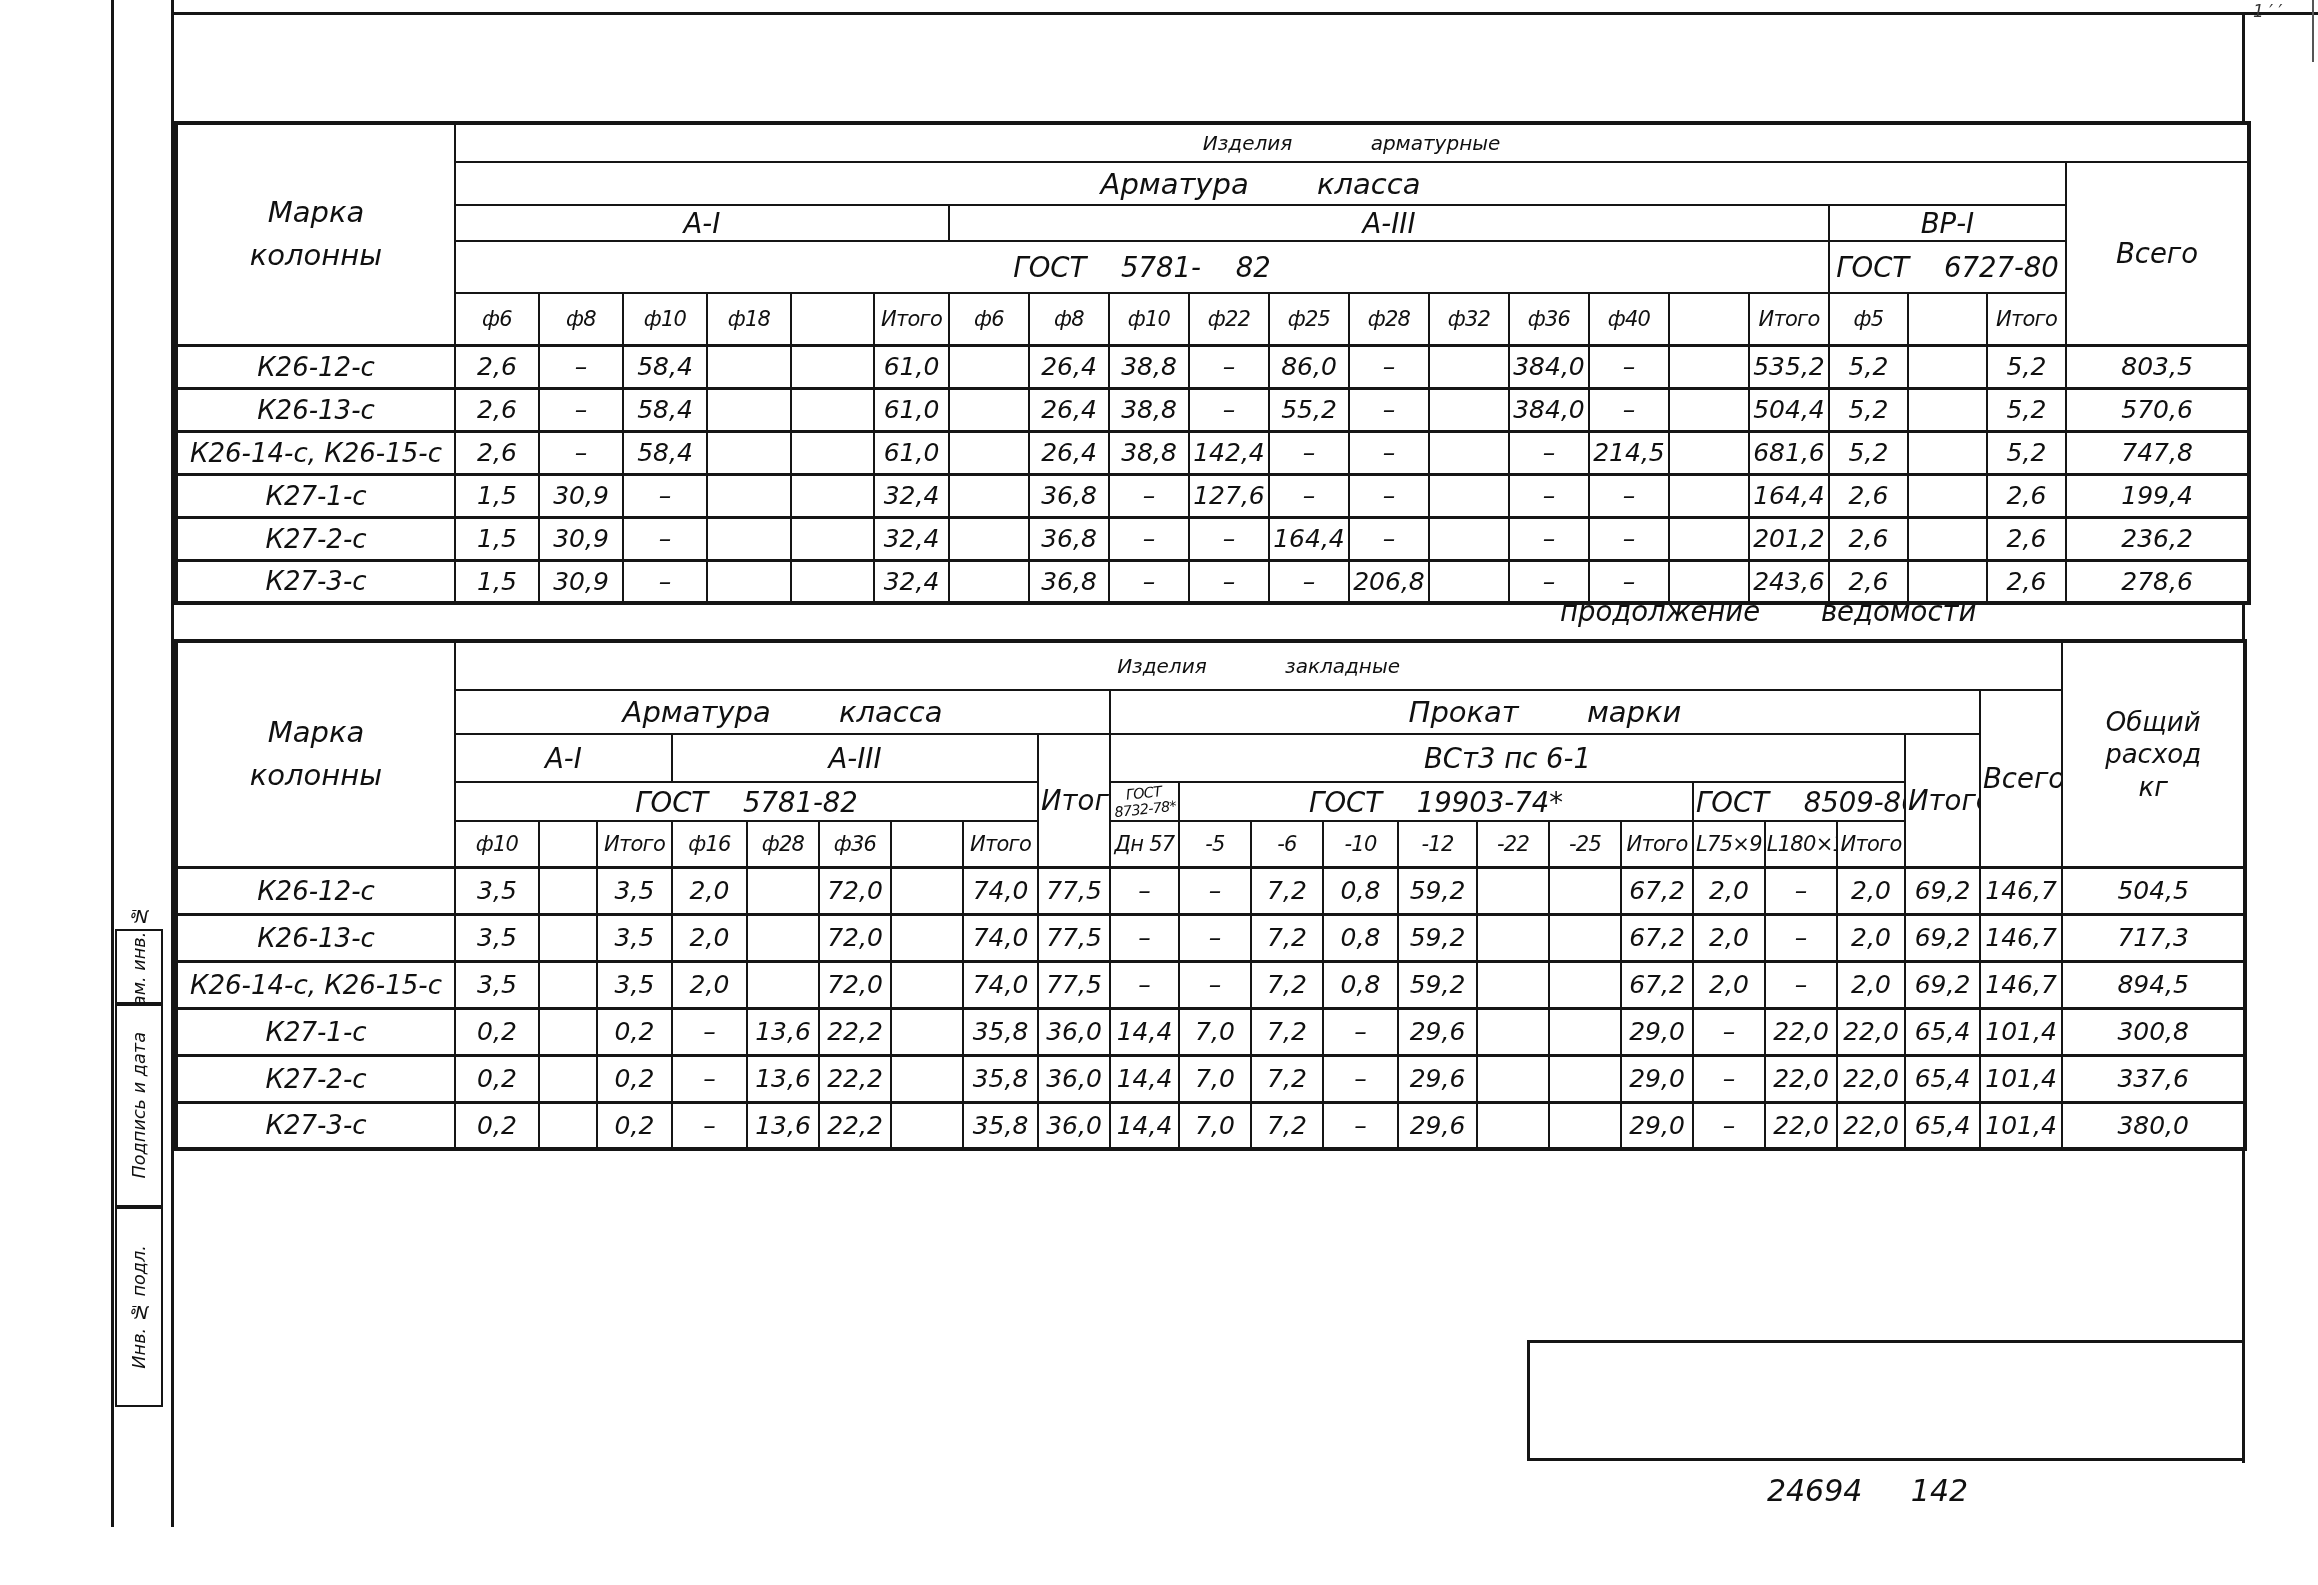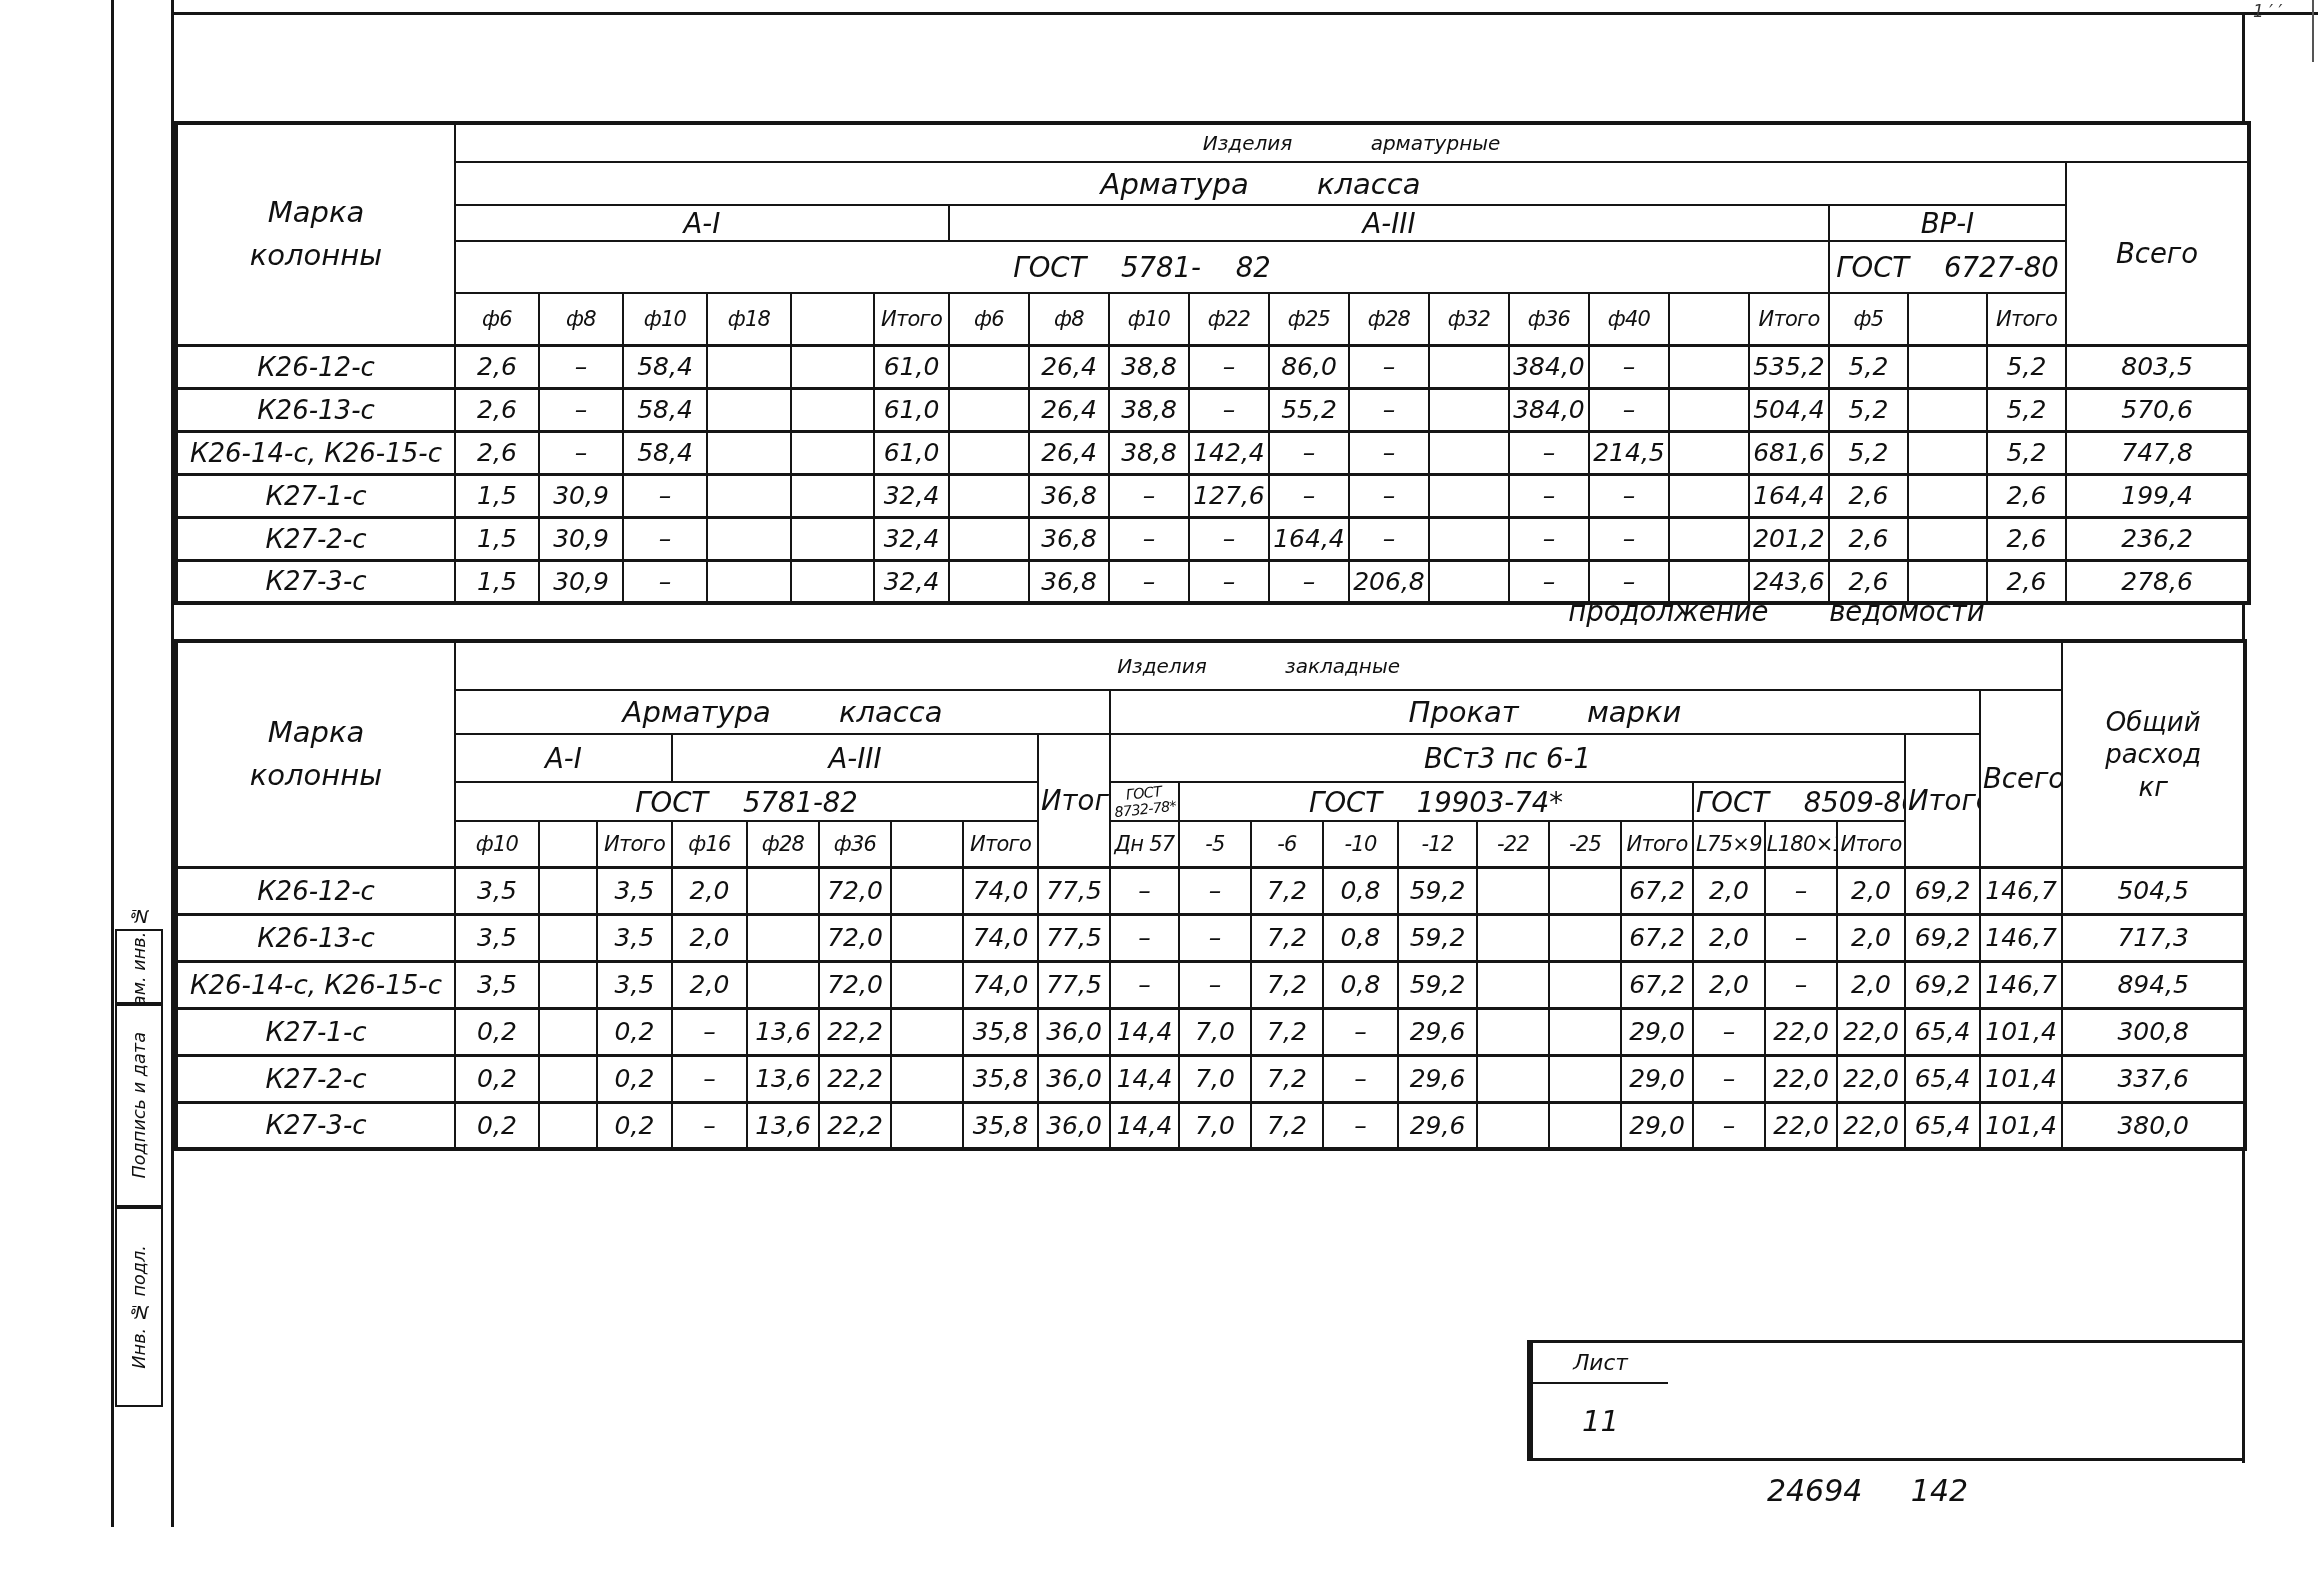--- a/index.html
+++ b/index.html
@@ -41,21 +41,21 @@
   th.group-h{font-size:29px;word-spacing:59px}
   th.sec-h{font-size:27.5px}
   th.gost-h{font-size:27.5px;word-spacing:26px}
   th.total-h{font-size:27.5px}
   th.grand-h{font-size:26px;line-height:1.25}
   th.mark-h{font-size:29px;line-height:1.5}
   tr.subcols th{font-size:21px;letter-spacing:-0.7px;padding:0 0.7px}
   th.gost-small{font-size:14.4px;line-height:1.1;letter-spacing:-0.7px;padding:0;transform:rotate(-6deg)}
 
   
-  .cont-note{position:absolute;left:1560px;top:595px;width:433px;text-align:center;font-size:27.5px;word-spacing:52px}
+  .cont-note{position:absolute;left:1560px;top:595px;width:433px;text-align:left;font-size:27.5px;word-spacing:52px}
 
   
   .sbox{position:absolute;left:115px;width:48px;border:2.6px solid #151515;background:#fff;display:flex;align-items:center;justify-content:center}
   .sbox span{writing-mode:vertical-rl;transform:rotate(180deg);font-size:17.7px;white-space:nowrap}
   #sbox-top{top:929px;height:75px}
   #sbox-mid{top:1004px;height:203px}
   #sbox-bot{top:1207px;height:200px}
 
   
   .stamp{position:absolute;left:1527px;top:1340px;width:718px;height:121px;border:3.9px solid #151515;display:flex;background:#fff}
@@ -543,22 +543,18 @@
     <span>Взам. инв. №</span>
   </div>
   <div class="sbox" id="sbox-mid">
     <span>Подпись и дата</span>
   </div>
   <div class="sbox" id="sbox-bot">
     <span>Инв. № подл.</span>
   </div>
 
   <div class="stamp">
-    <div class="stamp-right">
-      <div class="stamp-sheet-label">Лист</div>
-      <div class="stamp-sheet-num">11</div>
-    </div>
   </div>
 
   <div class="print-code">24694 142</div>
 
 </div>
 
 
 </body></html>

